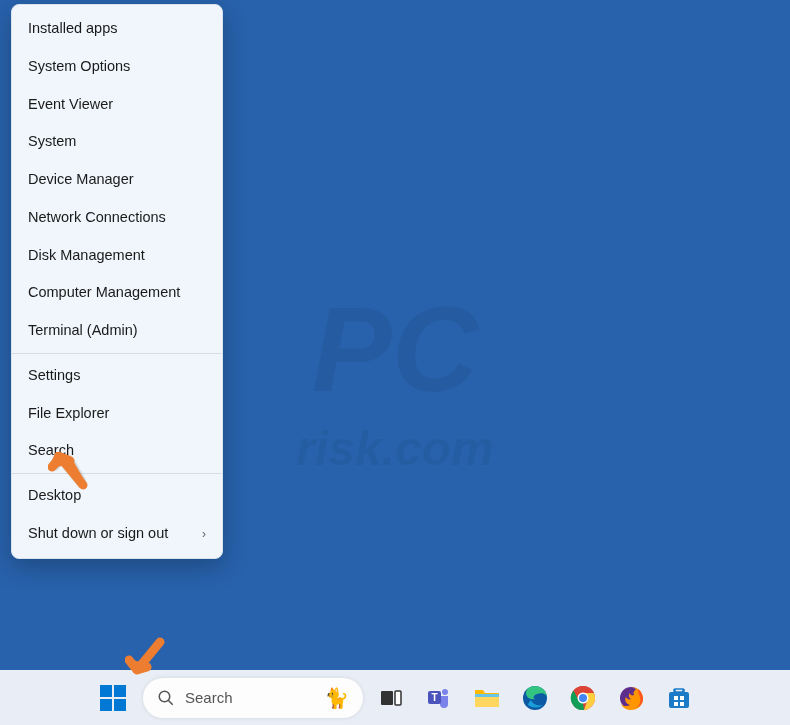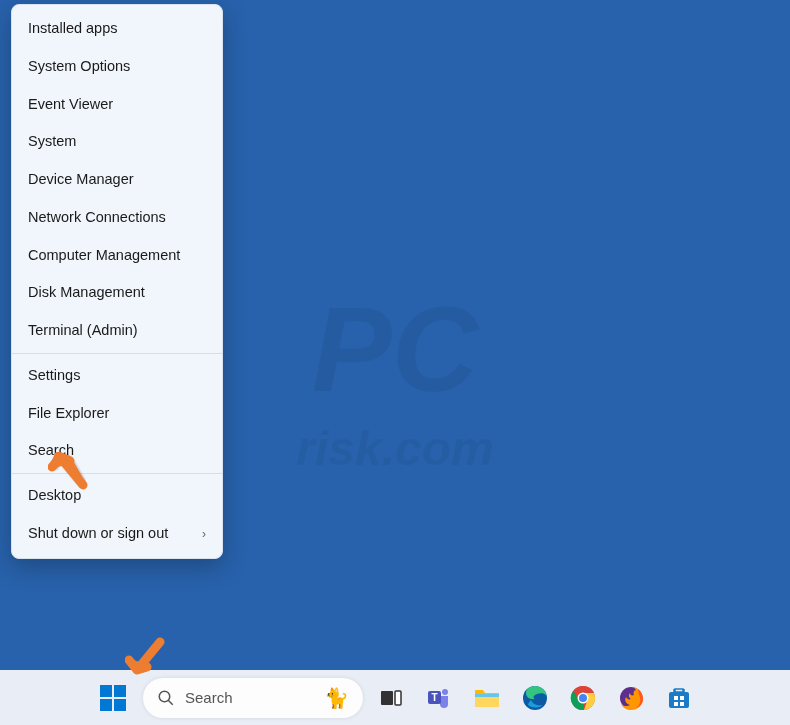--- a/index.html
+++ b/index.html
@@ -144,24 +144,24 @@
   <div class="menu-item">
       <span>System</span>
     </div>
   <div class="menu-item">
       <span>Device Manager</span>
     </div>
   <div class="menu-item">
       <span>Network Connections</span>
     </div>
   <div class="menu-item">
+      <span>Disk Management</span>
+    </div>
+  <div class="menu-item">
       <span>Computer Management</span>
-    </div>
-  <div class="menu-item">
-      <span>Disk Management</span>
     </div>
   <div class="menu-item">
       <span>Terminal (Admin)</span>
     </div>
   <div class="menu-divider"></div>
   <div class="menu-item">
       <span>Settings</span>
     </div>
   <div class="menu-item">
       <span>File Explorer</span>

